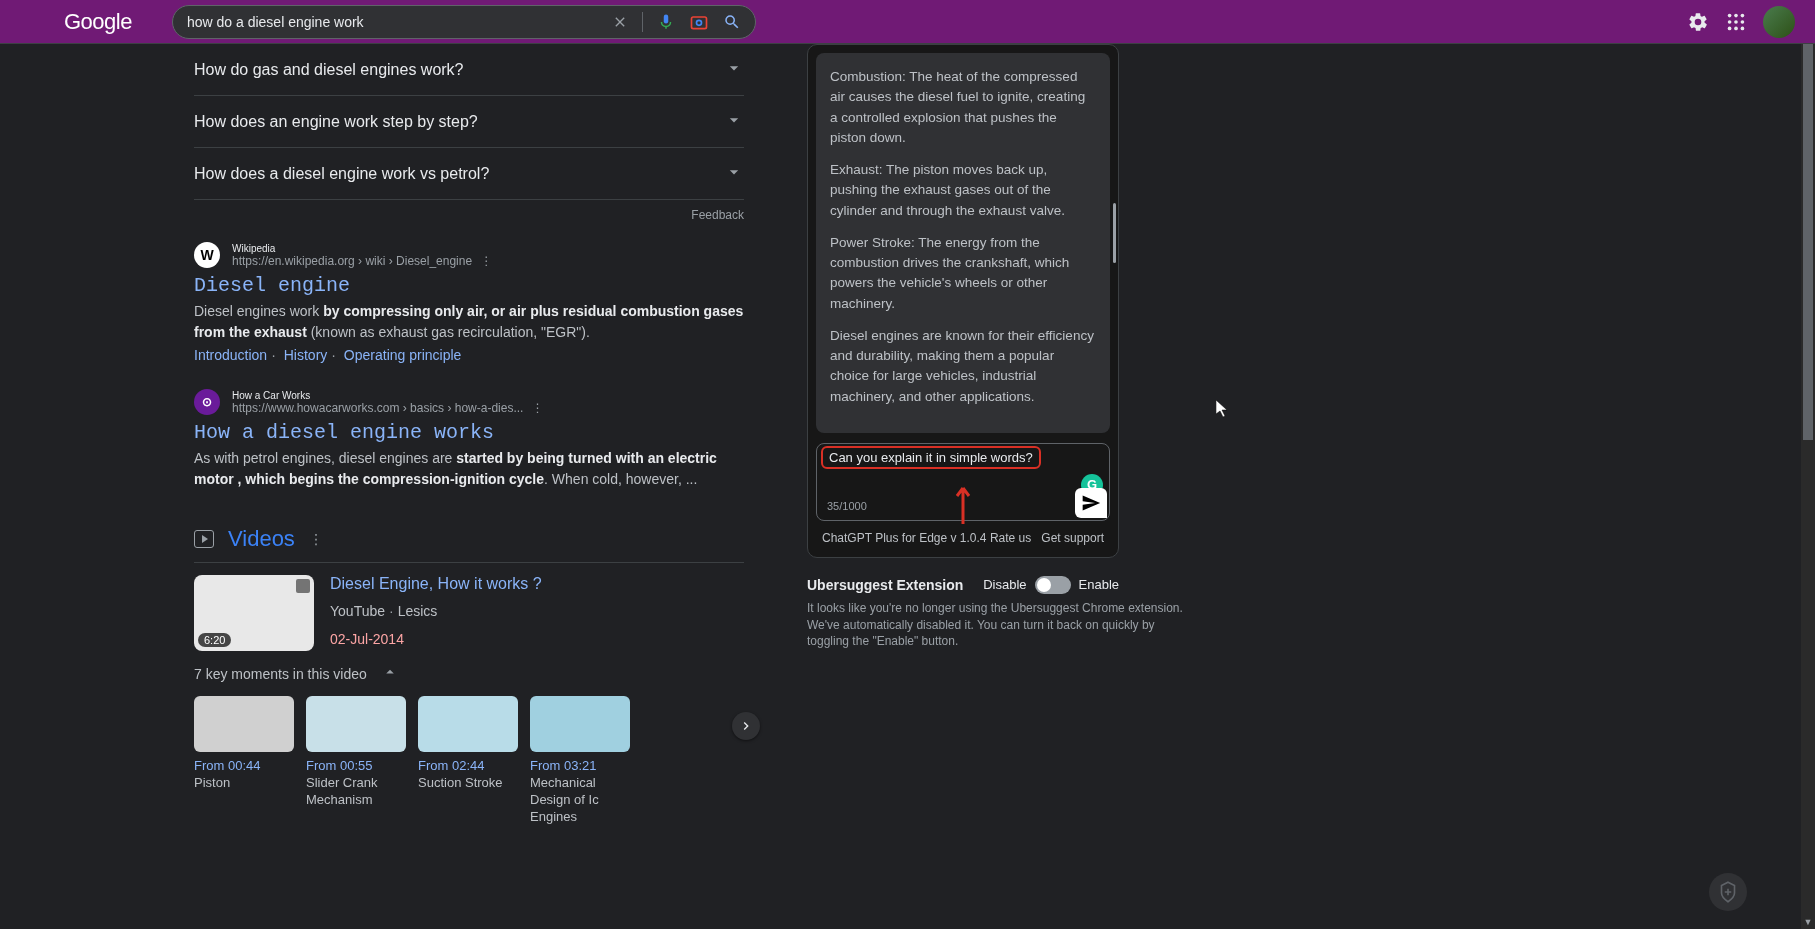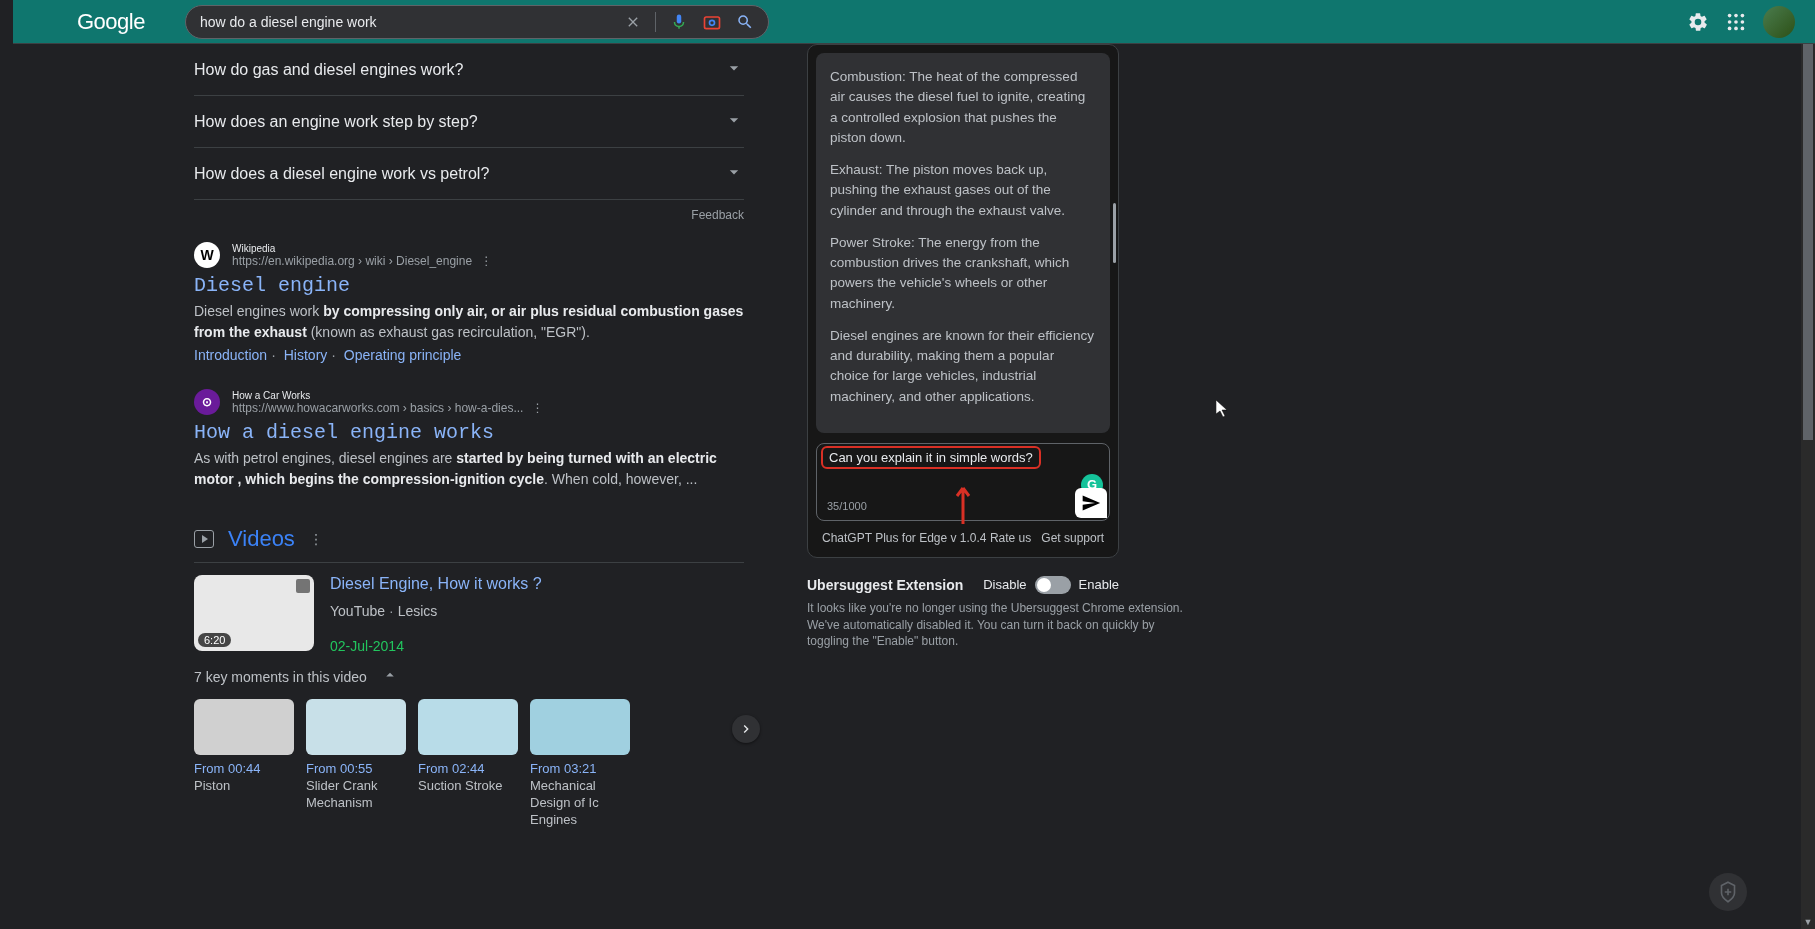--- a/index.html
+++ b/index.html
@@ -8,23 +8,23 @@
   color: #e8eaed;
   font-family: Arial, sans-serif;
   font-size: 14px;
   width: 1815px;
   height: 929px;
   overflow: hidden;
   position: relative;
 }
 .header {
   position: fixed;
-  top: 0; left: 13px; right: 0;
+  top: 0; left: 0; right: 0;
   height: 44px;
-  background: #0f766e;
+  background: #701a75;
   display: flex;
   align-items: center;
   padding: 0 20px 0 64px;
   z-index: 100;
   border-bottom: 1px solid #3c4043;
 }
 .logo {
   font-size: 22px;
   font-weight: 500;
   color: #fff;
@@ -162,21 +162,21 @@
   position: absolute;
   top: 4px; right: 4px;
   width: 14px; height: 14px;
   background: rgba(0,0,0,0.5);
   border-radius: 2px;
 }
 .video-info { flex: 1; }
 .video-title { color: #8ab4f8; font-size: 16px; margin-bottom: 10px; cursor: pointer; }
 .video-meta { color: #bdc1c6; font-size: 14px; }
 .video-meta .sep { color: #9aa0a6; margin: 0 4px; }
-.video-date { color: #22c55e; font-size: 14px; margin-top: 19px; }
+.video-date { color: #fca5a5; font-size: 14px; margin-top: 12px; }
 .key-moments {
   display: flex;
   align-items: center;
   gap: 14px;
   color: #bdc1c6;
   font-size: 14px;
   margin: 8px 0 12px 0;
   cursor: pointer;
 }
 .moments-row {

